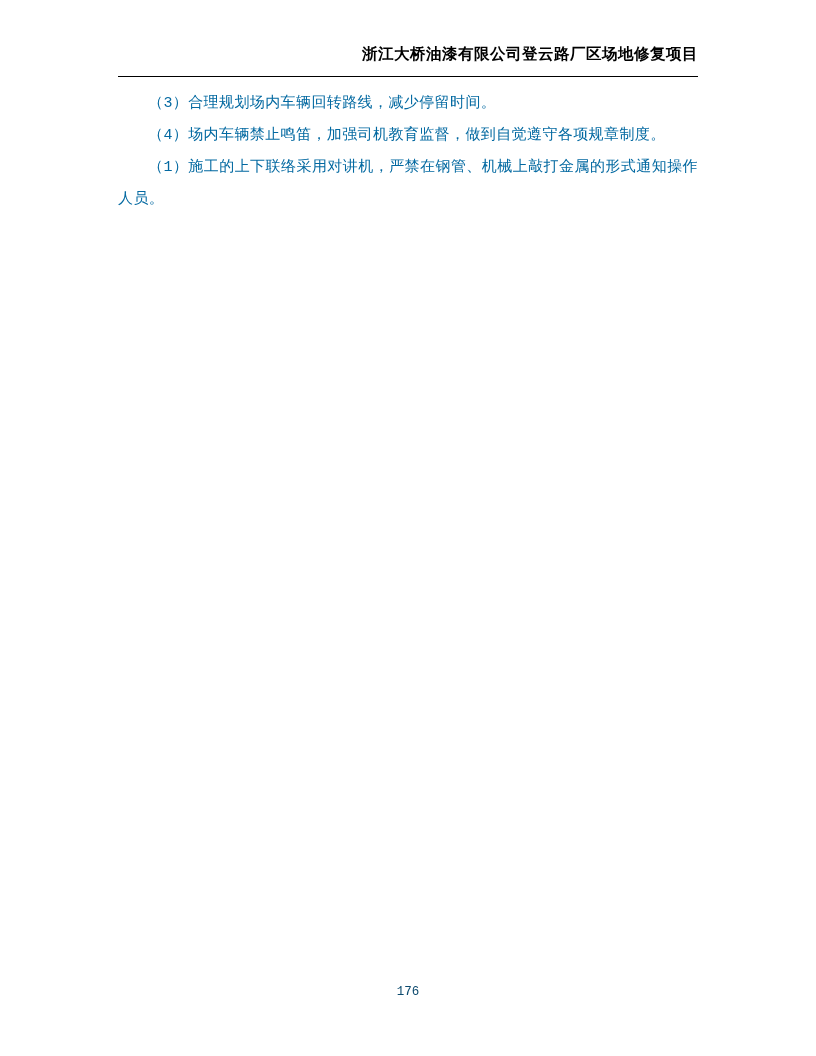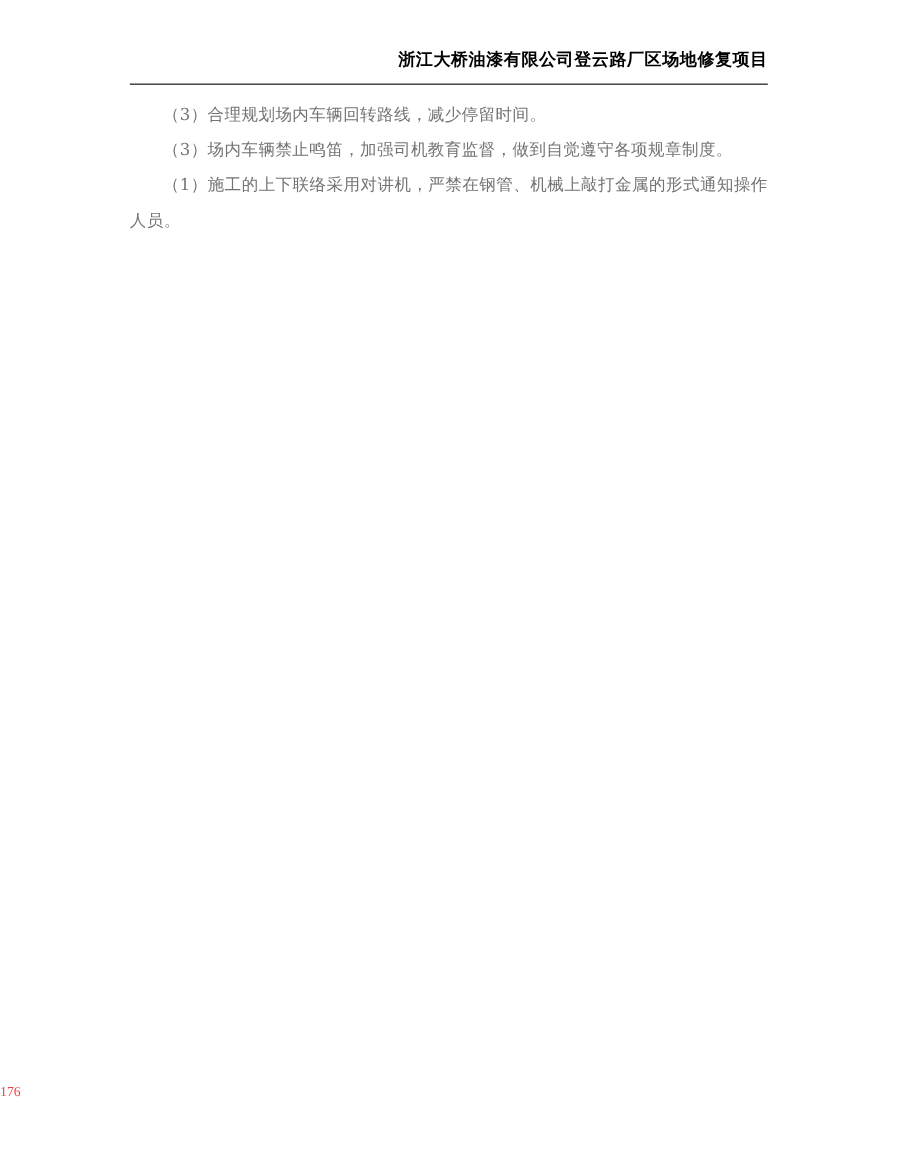--- a/index.html
+++ b/index.html
@@ -44,41 +44,43 @@
     left: 118px;
     width: 580px;
   }
   .para {
     font-size: 15px;
     line-height: 32px;
     text-indent: 2em;
     margin: 0;
     letter-spacing: 0.4px;
     text-align: justify;
-    color: #737373;
+    color: #0369a1;
+    font-family: Liberation Mono, monospace;
   }
   .page-number {
     position: absolute;
     top: 985px;
     left: 0;
     width: 816px;
+    text-align: center;
     font-size: 12.5px;
-    font-family: Liberation Serif, serif;
-    color: #ef4444;
+    font-family: Liberation Mono, monospace;
+    color: #0c4a6e;
   }
 </style>
 </head>
 <body>
 
 <div class="page">
 
   <div class="header">浙江大桥油漆有限公司登云路厂区场地修复项目</div>
   <div class="header-rule"></div>
 
   <div class="body-text">
     <p class="para">（3）合理规划场内车辆回转路线，减少停留时间。</p>
-    <p class="para">（3）场内车辆禁止鸣笛，加强司机教育监督，做到自觉遵守各项规章制度。</p>
+    <p class="para">（4）场内车辆禁止鸣笛，加强司机教育监督，做到自觉遵守各项规章制度。</p>
     <p class="para">（1）施工的上下联络采用对讲机，严禁在钢管、机械上敲打金属的形式通知操作人员。</p>
   </div>
 
   <div class="page-number">176</div>
 
 </div>
 
 </body></html>

